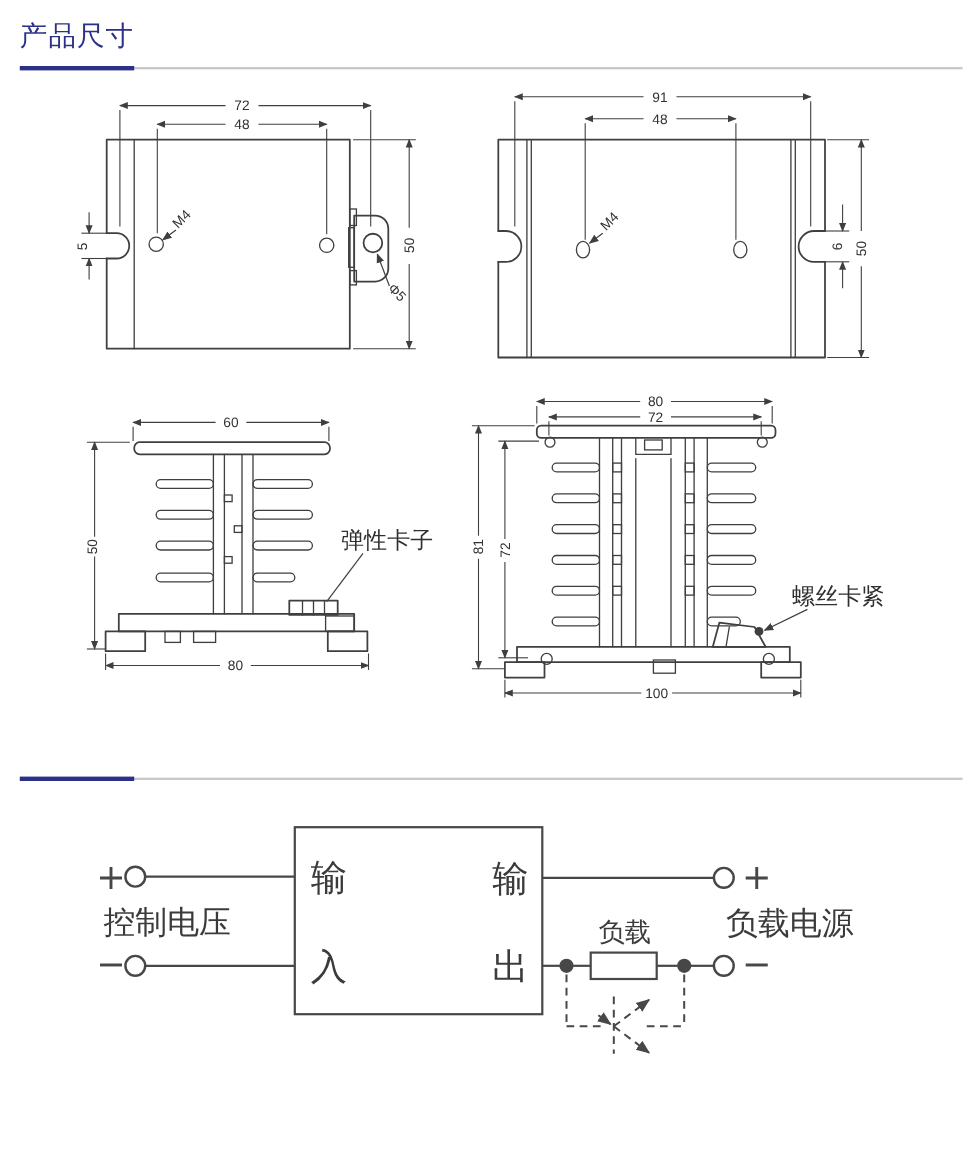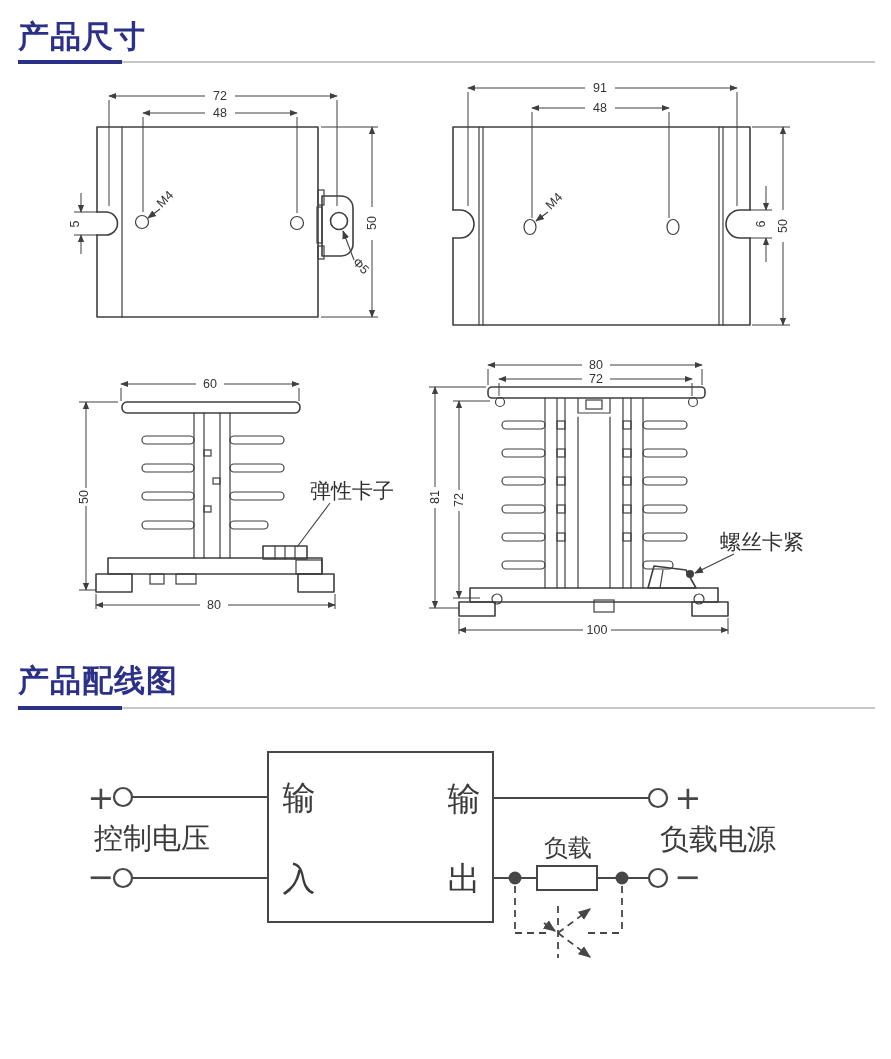--- a/index.html
+++ b/index.html
@@ -1,18 +1,18 @@
 <!DOCTYPE html>
 <html><head>
 <meta charset="utf-8">
 <style>
   html,body{margin:0;padding:0;background:#ffffff;}
   #page{position:relative;width:891px;height:1059px;background:#fff;overflow:hidden;
         font-family:"Liberation Sans", sans-serif;}
-  .sec-title{position:absolute;left:18px;font-size:31px;font-weight:bold;color:#2b3186;
+  .sec-title{position:absolute;left:18px;font-size:25px;font-weight:normal;color:#2b3186;
              letter-spacing:1px;}
   .rule-gray{position:absolute;left:18px;width:857px;height:2px;background:#c6c6c6;}
   .rule-navy{position:absolute;left:18px;width:104px;height:4px;background:#2b3186;}
   svg{position:absolute;overflow:visible;}
   .bd{stroke:#3f3f3f;stroke-width:1.6;fill:none;stroke-linecap:round;stroke-linejoin:round;}
   .bd2{stroke:#3f3f3f;stroke-width:1.2;fill:none;stroke-linecap:round;}
   .dl{stroke:#3f3f3f;stroke-width:1;fill:none;}
   .ld{stroke:#3f3f3f;stroke-width:1.1;fill:none;}
   .dimtxt{font-family:"Liberation Sans",sans-serif;font-size:12.5px;fill:#333;}
   .anntxt{font-family:"Liberation Sans",sans-serif;font-size:21px;fill:#2f2f2f;}
@@ -308,21 +308,20 @@
     </g>
     <g>
       <line class="dl" x1="583" y1="630" x2="459" y2="630" marker-end="url(#arrD)"></line>
       <line class="dl" x1="611" y1="630" x2="728" y2="630" marker-end="url(#arrD)"></line>
       <line class="dl" x1="459" y1="618" x2="459" y2="634"></line>
       <line class="dl" x1="728" y1="618" x2="728" y2="634"></line>
       <text class="dimtxt" x="597" y="630" text-anchor="middle" dy="0.35em">100</text>
     </g>
   </svg>
 
-  <div class="sec-title" style="top:660px;">产品配线图</div>
   <div class="rule-gray" style="top:707px;"></div>
   <div class="rule-navy" style="top:706px;"></div>
 
   <svg style="left:60px;top:730px;" width="800" height="260" viewBox="60 730 800 260">
     <defs>
       <marker id="arrW" viewBox="0 0 10 10" refX="9" refY="5" markerWidth="7" markerHeight="7" orient="auto">
         <path d="M0,1 L10,5 L0,9 z" fill="#474747"></path>
       </marker>
     </defs>
     <rect class="wl" x="268" y="752" width="225" height="170"></rect>

